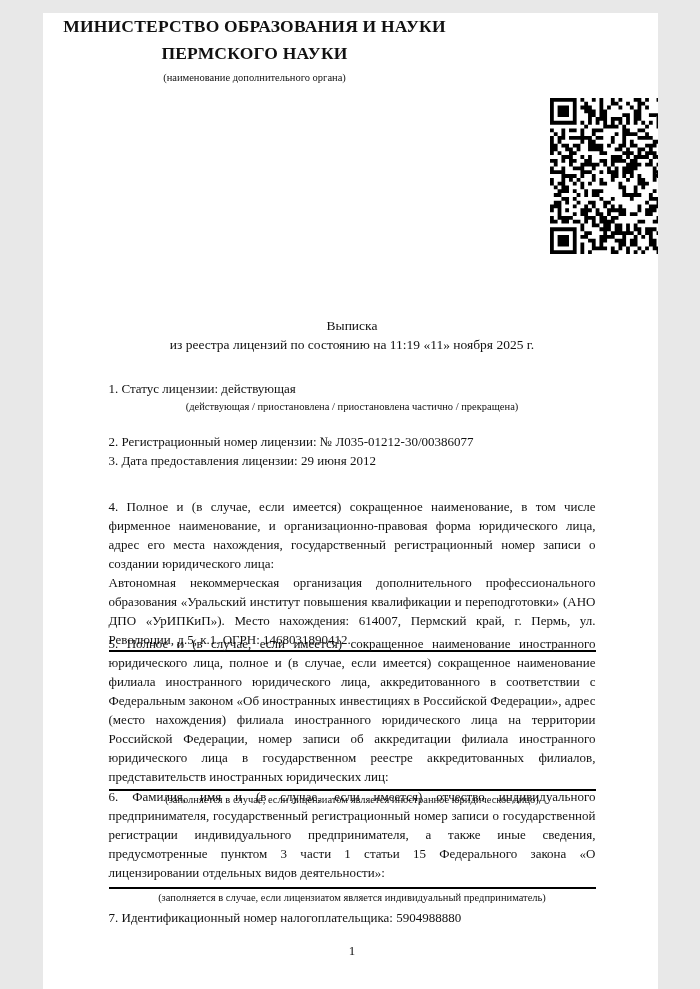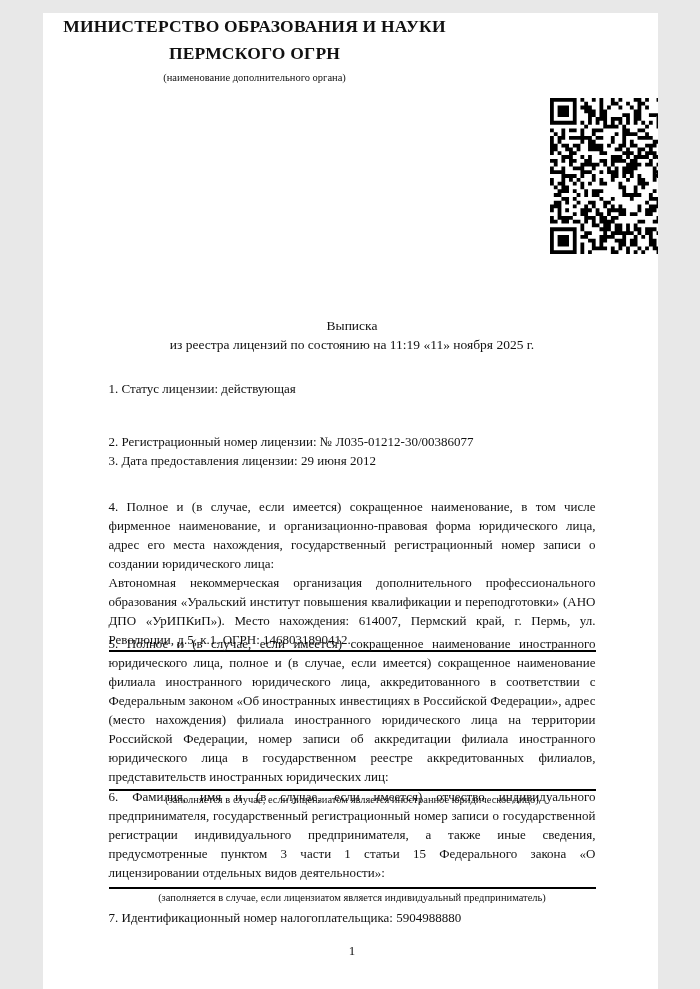--- a/index.html
+++ b/index.html
@@ -57,31 +57,32 @@
 <div class="page">
 
   <div class="s-qr">
     <svg viewBox="0 0 156 156" width="156" height="156" xmlns="http://www.w3.org/2000/svg">
         <path d="M0.000 0.000h3.805v3.805h-3.805zM3.805 0.000h3.805v3.805h-3.805zM7.610 0.000h3.805v3.805h-3.805zM11.415 0.000h3.805v3.805h-3.805zM15.220 0.000h3.805v3.805h-3.805zM19.024 0.000h3.805v3.805h-3.805zM22.829 0.000h3.805v3.805h-3.805zM30.439 0.000h3.805v3.805h-3.805zM41.854 0.000h3.805v3.805h-3.805zM49.463 0.000h3.805v3.805h-3.805zM60.878 0.000h3.805v3.805h-3.805zM68.488 0.000h3.805v3.805h-3.805zM83.707 0.000h3.805v3.805h-3.805zM87.512 0.000h3.805v3.805h-3.805zM95.122 0.000h3.805v3.805h-3.805zM106.537 0.000h3.805v3.805h-3.805zM110.341 0.000h3.805v3.805h-3.805zM117.951 0.000h3.805v3.805h-3.805zM121.756 0.000h3.805v3.805h-3.805zM129.366 0.000h3.805v3.805h-3.805zM133.171 0.000h3.805v3.805h-3.805zM136.976 0.000h3.805v3.805h-3.805zM140.780 0.000h3.805v3.805h-3.805zM144.585 0.000h3.805v3.805h-3.805zM148.390 0.000h3.805v3.805h-3.805zM152.195 0.000h3.805v3.805h-3.805zM0.000 3.805h3.805v3.805h-3.805zM22.829 3.805h3.805v3.805h-3.805zM34.244 3.805h3.805v3.805h-3.805zM49.463 3.805h3.805v3.805h-3.805zM60.878 3.805h3.805v3.805h-3.805zM64.683 3.805h3.805v3.805h-3.805zM76.098 3.805h3.805v3.805h-3.805zM87.512 3.805h3.805v3.805h-3.805zM91.317 3.805h3.805v3.805h-3.805zM114.146 3.805h3.805v3.805h-3.805zM117.951 3.805h3.805v3.805h-3.805zM121.756 3.805h3.805v3.805h-3.805zM129.366 3.805h3.805v3.805h-3.805zM152.195 3.805h3.805v3.805h-3.805zM0.000 7.610h3.805v3.805h-3.805zM7.610 7.610h3.805v3.805h-3.805zM11.415 7.610h3.805v3.805h-3.805zM15.220 7.610h3.805v3.805h-3.805zM22.829 7.610h3.805v3.805h-3.805zM30.439 7.610h3.805v3.805h-3.805zM34.244 7.610h3.805v3.805h-3.805zM38.049 7.610h3.805v3.805h-3.805zM49.463 7.610h3.805v3.805h-3.805zM57.073 7.610h3.805v3.805h-3.805zM68.488 7.610h3.805v3.805h-3.805zM79.902 7.610h3.805v3.805h-3.805zM87.512 7.610h3.805v3.805h-3.805zM95.122 7.610h3.805v3.805h-3.805zM110.341 7.610h3.805v3.805h-3.805zM114.146 7.610h3.805v3.805h-3.805zM117.951 7.610h3.805v3.805h-3.805zM129.366 7.610h3.805v3.805h-3.805zM136.976 7.610h3.805v3.805h-3.805zM140.780 7.610h3.805v3.805h-3.805zM144.585 7.610h3.805v3.805h-3.805zM152.195 7.610h3.805v3.805h-3.805zM0.000 11.415h3.805v3.805h-3.805zM7.610 11.415h3.805v3.805h-3.805zM11.415 11.415h3.805v3.805h-3.805zM15.220 11.415h3.805v3.805h-3.805zM22.829 11.415h3.805v3.805h-3.805zM34.244 11.415h3.805v3.805h-3.805zM38.049 11.415h3.805v3.805h-3.805zM41.854 11.415h3.805v3.805h-3.805zM49.463 11.415h3.805v3.805h-3.805zM53.268 11.415h3.805v3.805h-3.805zM83.707 11.415h3.805v3.805h-3.805zM87.512 11.415h3.805v3.805h-3.805zM110.341 11.415h3.805v3.805h-3.805zM114.146 11.415h3.805v3.805h-3.805zM121.756 11.415h3.805v3.805h-3.805zM129.366 11.415h3.805v3.805h-3.805zM136.976 11.415h3.805v3.805h-3.805zM140.780 11.415h3.805v3.805h-3.805zM144.585 11.415h3.805v3.805h-3.805zM152.195 11.415h3.805v3.805h-3.805zM0.000 15.220h3.805v3.805h-3.805zM7.610 15.220h3.805v3.805h-3.805zM11.415 15.220h3.805v3.805h-3.805zM15.220 15.220h3.805v3.805h-3.805zM22.829 15.220h3.805v3.805h-3.805zM38.049 15.220h3.805v3.805h-3.805zM41.854 15.220h3.805v3.805h-3.805zM49.463 15.220h3.805v3.805h-3.805zM53.268 15.220h3.805v3.805h-3.805zM72.293 15.220h3.805v3.805h-3.805zM76.098 15.220h3.805v3.805h-3.805zM83.707 15.220h3.805v3.805h-3.805zM87.512 15.220h3.805v3.805h-3.805zM98.927 15.220h3.805v3.805h-3.805zM102.732 15.220h3.805v3.805h-3.805zM106.537 15.220h3.805v3.805h-3.805zM110.341 15.220h3.805v3.805h-3.805zM117.951 15.220h3.805v3.805h-3.805zM121.756 15.220h3.805v3.805h-3.805zM129.366 15.220h3.805v3.805h-3.805zM136.976 15.220h3.805v3.805h-3.805zM140.780 15.220h3.805v3.805h-3.805zM144.585 15.220h3.805v3.805h-3.805zM152.195 15.220h3.805v3.805h-3.805zM0.000 19.024h3.805v3.805h-3.805zM22.829 19.024h3.805v3.805h-3.805zM38.049 19.024h3.805v3.805h-3.805zM45.659 19.024h3.805v3.805h-3.805zM49.463 19.024h3.805v3.805h-3.805zM53.268 19.024h3.805v3.805h-3.805zM60.878 19.024h3.805v3.805h-3.805zM64.683 19.024h3.805v3.805h-3.805zM68.488 19.024h3.805v3.805h-3.805zM76.098 19.024h3.805v3.805h-3.805zM83.707 19.024h3.805v3.805h-3.805zM87.512 19.024h3.805v3.805h-3.805zM106.537 19.024h3.805v3.805h-3.805zM110.341 19.024h3.805v3.805h-3.805zM117.951 19.024h3.805v3.805h-3.805zM129.366 19.024h3.805v3.805h-3.805zM152.195 19.024h3.805v3.805h-3.805zM0.000 22.829h3.805v3.805h-3.805zM3.805 22.829h3.805v3.805h-3.805zM7.610 22.829h3.805v3.805h-3.805zM11.415 22.829h3.805v3.805h-3.805zM15.220 22.829h3.805v3.805h-3.805zM19.024 22.829h3.805v3.805h-3.805zM22.829 22.829h3.805v3.805h-3.805zM30.439 22.829h3.805v3.805h-3.805zM38.049 22.829h3.805v3.805h-3.805zM45.659 22.829h3.805v3.805h-3.805zM53.268 22.829h3.805v3.805h-3.805zM60.878 22.829h3.805v3.805h-3.805zM68.488 22.829h3.805v3.805h-3.805zM76.098 22.829h3.805v3.805h-3.805zM83.707 22.829h3.805v3.805h-3.805zM91.317 22.829h3.805v3.805h-3.805zM98.927 22.829h3.805v3.805h-3.805zM106.537 22.829h3.805v3.805h-3.805zM114.146 22.829h3.805v3.805h-3.805zM121.756 22.829h3.805v3.805h-3.805zM129.366 22.829h3.805v3.805h-3.805zM133.171 22.829h3.805v3.805h-3.805zM136.976 22.829h3.805v3.805h-3.805zM140.780 22.829h3.805v3.805h-3.805zM144.585 22.829h3.805v3.805h-3.805zM148.390 22.829h3.805v3.805h-3.805zM152.195 22.829h3.805v3.805h-3.805zM34.244 26.634h3.805v3.805h-3.805zM53.268 26.634h3.805v3.805h-3.805zM57.073 26.634h3.805v3.805h-3.805zM60.878 26.634h3.805v3.805h-3.805zM64.683 26.634h3.805v3.805h-3.805zM72.293 26.634h3.805v3.805h-3.805zM95.122 26.634h3.805v3.805h-3.805zM106.537 26.634h3.805v3.805h-3.805zM110.341 26.634h3.805v3.805h-3.805zM114.146 26.634h3.805v3.805h-3.805zM121.756 26.634h3.805v3.805h-3.805zM0.000 30.439h3.805v3.805h-3.805zM11.415 30.439h3.805v3.805h-3.805zM19.024 30.439h3.805v3.805h-3.805zM22.829 30.439h3.805v3.805h-3.805zM30.439 30.439h3.805v3.805h-3.805zM41.854 30.439h3.805v3.805h-3.805zM45.659 30.439h3.805v3.805h-3.805zM49.463 30.439h3.805v3.805h-3.805zM72.293 30.439h3.805v3.805h-3.805zM76.098 30.439h3.805v3.805h-3.805zM87.512 30.439h3.805v3.805h-3.805zM91.317 30.439h3.805v3.805h-3.805zM117.951 30.439h3.805v3.805h-3.805zM121.756 30.439h3.805v3.805h-3.805zM129.366 30.439h3.805v3.805h-3.805zM133.171 30.439h3.805v3.805h-3.805zM152.195 30.439h3.805v3.805h-3.805zM3.805 34.244h3.805v3.805h-3.805zM11.415 34.244h3.805v3.805h-3.805zM30.439 34.244h3.805v3.805h-3.805zM41.854 34.244h3.805v3.805h-3.805zM64.683 34.244h3.805v3.805h-3.805zM72.293 34.244h3.805v3.805h-3.805zM76.098 34.244h3.805v3.805h-3.805zM79.902 34.244h3.805v3.805h-3.805zM83.707 34.244h3.805v3.805h-3.805zM95.122 34.244h3.805v3.805h-3.805zM110.341 34.244h3.805v3.805h-3.805zM117.951 34.244h3.805v3.805h-3.805zM121.756 34.244h3.805v3.805h-3.805zM125.561 34.244h3.805v3.805h-3.805zM129.366 34.244h3.805v3.805h-3.805zM136.976 34.244h3.805v3.805h-3.805zM140.780 34.244h3.805v3.805h-3.805zM152.195 34.244h3.805v3.805h-3.805zM0.000 38.049h3.805v3.805h-3.805zM7.610 38.049h3.805v3.805h-3.805zM11.415 38.049h3.805v3.805h-3.805zM19.024 38.049h3.805v3.805h-3.805zM22.829 38.049h3.805v3.805h-3.805zM26.634 38.049h3.805v3.805h-3.805zM30.439 38.049h3.805v3.805h-3.805zM34.244 38.049h3.805v3.805h-3.805zM38.049 38.049h3.805v3.805h-3.805zM45.659 38.049h3.805v3.805h-3.805zM49.463 38.049h3.805v3.805h-3.805zM60.878 38.049h3.805v3.805h-3.805zM72.293 38.049h3.805v3.805h-3.805zM87.512 38.049h3.805v3.805h-3.805zM91.317 38.049h3.805v3.805h-3.805zM95.122 38.049h3.805v3.805h-3.805zM98.927 38.049h3.805v3.805h-3.805zM110.341 38.049h3.805v3.805h-3.805zM117.951 38.049h3.805v3.805h-3.805zM140.780 38.049h3.805v3.805h-3.805zM144.585 38.049h3.805v3.805h-3.805zM148.390 38.049h3.805v3.805h-3.805zM152.195 38.049h3.805v3.805h-3.805zM0.000 41.854h3.805v3.805h-3.805zM7.610 41.854h3.805v3.805h-3.805zM30.439 41.854h3.805v3.805h-3.805zM38.049 41.854h3.805v3.805h-3.805zM41.854 41.854h3.805v3.805h-3.805zM60.878 41.854h3.805v3.805h-3.805zM72.293 41.854h3.805v3.805h-3.805zM79.902 41.854h3.805v3.805h-3.805zM102.732 41.854h3.805v3.805h-3.805zM106.537 41.854h3.805v3.805h-3.805zM114.146 41.854h3.805v3.805h-3.805zM117.951 41.854h3.805v3.805h-3.805zM121.756 41.854h3.805v3.805h-3.805zM129.366 41.854h3.805v3.805h-3.805zM133.171 41.854h3.805v3.805h-3.805zM136.976 41.854h3.805v3.805h-3.805zM148.390 41.854h3.805v3.805h-3.805zM0.000 45.659h3.805v3.805h-3.805zM3.805 45.659h3.805v3.805h-3.805zM11.415 45.659h3.805v3.805h-3.805zM15.220 45.659h3.805v3.805h-3.805zM22.829 45.659h3.805v3.805h-3.805zM26.634 45.659h3.805v3.805h-3.805zM38.049 45.659h3.805v3.805h-3.805zM41.854 45.659h3.805v3.805h-3.805zM45.659 45.659h3.805v3.805h-3.805zM49.463 45.659h3.805v3.805h-3.805zM57.073 45.659h3.805v3.805h-3.805zM68.488 45.659h3.805v3.805h-3.805zM72.293 45.659h3.805v3.805h-3.805zM79.902 45.659h3.805v3.805h-3.805zM83.707 45.659h3.805v3.805h-3.805zM95.122 45.659h3.805v3.805h-3.805zM98.927 45.659h3.805v3.805h-3.805zM102.732 45.659h3.805v3.805h-3.805zM110.341 45.659h3.805v3.805h-3.805zM117.951 45.659h3.805v3.805h-3.805zM129.366 45.659h3.805v3.805h-3.805zM133.171 45.659h3.805v3.805h-3.805zM140.780 45.659h3.805v3.805h-3.805zM144.585 45.659h3.805v3.805h-3.805zM0.000 49.463h3.805v3.805h-3.805zM3.805 49.463h3.805v3.805h-3.805zM15.220 49.463h3.805v3.805h-3.805zM19.024 49.463h3.805v3.805h-3.805zM26.634 49.463h3.805v3.805h-3.805zM38.049 49.463h3.805v3.805h-3.805zM41.854 49.463h3.805v3.805h-3.805zM45.659 49.463h3.805v3.805h-3.805zM49.463 49.463h3.805v3.805h-3.805zM64.683 49.463h3.805v3.805h-3.805zM68.488 49.463h3.805v3.805h-3.805zM76.098 49.463h3.805v3.805h-3.805zM87.512 49.463h3.805v3.805h-3.805zM91.317 49.463h3.805v3.805h-3.805zM98.927 49.463h3.805v3.805h-3.805zM129.366 49.463h3.805v3.805h-3.805zM140.780 49.463h3.805v3.805h-3.805zM0.000 53.268h3.805v3.805h-3.805zM7.610 53.268h3.805v3.805h-3.805zM19.024 53.268h3.805v3.805h-3.805zM22.829 53.268h3.805v3.805h-3.805zM49.463 53.268h3.805v3.805h-3.805zM53.268 53.268h3.805v3.805h-3.805zM72.293 53.268h3.805v3.805h-3.805zM76.098 53.268h3.805v3.805h-3.805zM79.902 53.268h3.805v3.805h-3.805zM87.512 53.268h3.805v3.805h-3.805zM95.122 53.268h3.805v3.805h-3.805zM98.927 53.268h3.805v3.805h-3.805zM102.732 53.268h3.805v3.805h-3.805zM114.146 53.268h3.805v3.805h-3.805zM117.951 53.268h3.805v3.805h-3.805zM125.561 53.268h3.805v3.805h-3.805zM133.171 53.268h3.805v3.805h-3.805zM136.976 53.268h3.805v3.805h-3.805zM152.195 53.268h3.805v3.805h-3.805zM11.415 57.073h3.805v3.805h-3.805zM15.220 57.073h3.805v3.805h-3.805zM19.024 57.073h3.805v3.805h-3.805zM30.439 57.073h3.805v3.805h-3.805zM38.049 57.073h3.805v3.805h-3.805zM60.878 57.073h3.805v3.805h-3.805zM64.683 57.073h3.805v3.805h-3.805zM68.488 57.073h3.805v3.805h-3.805zM76.098 57.073h3.805v3.805h-3.805zM83.707 57.073h3.805v3.805h-3.805zM87.512 57.073h3.805v3.805h-3.805zM91.317 57.073h3.805v3.805h-3.805zM95.122 57.073h3.805v3.805h-3.805zM102.732 57.073h3.805v3.805h-3.805zM106.537 57.073h3.805v3.805h-3.805zM125.561 57.073h3.805v3.805h-3.805zM129.366 57.073h3.805v3.805h-3.805zM140.780 57.073h3.805v3.805h-3.805zM144.585 57.073h3.805v3.805h-3.805zM148.390 57.073h3.805v3.805h-3.805zM0.000 60.878h3.805v3.805h-3.805zM3.805 60.878h3.805v3.805h-3.805zM11.415 60.878h3.805v3.805h-3.805zM19.024 60.878h3.805v3.805h-3.805zM22.829 60.878h3.805v3.805h-3.805zM34.244 60.878h3.805v3.805h-3.805zM38.049 60.878h3.805v3.805h-3.805zM49.463 60.878h3.805v3.805h-3.805zM53.268 60.878h3.805v3.805h-3.805zM60.878 60.878h3.805v3.805h-3.805zM64.683 60.878h3.805v3.805h-3.805zM68.488 60.878h3.805v3.805h-3.805zM72.293 60.878h3.805v3.805h-3.805zM79.902 60.878h3.805v3.805h-3.805zM83.707 60.878h3.805v3.805h-3.805zM98.927 60.878h3.805v3.805h-3.805zM110.341 60.878h3.805v3.805h-3.805zM117.951 60.878h3.805v3.805h-3.805zM125.561 60.878h3.805v3.805h-3.805zM133.171 60.878h3.805v3.805h-3.805zM136.976 60.878h3.805v3.805h-3.805zM152.195 60.878h3.805v3.805h-3.805zM3.805 64.683h3.805v3.805h-3.805zM19.024 64.683h3.805v3.805h-3.805zM30.439 64.683h3.805v3.805h-3.805zM34.244 64.683h3.805v3.805h-3.805zM38.049 64.683h3.805v3.805h-3.805zM41.854 64.683h3.805v3.805h-3.805zM45.659 64.683h3.805v3.805h-3.805zM53.268 64.683h3.805v3.805h-3.805zM60.878 64.683h3.805v3.805h-3.805zM76.098 64.683h3.805v3.805h-3.805zM79.902 64.683h3.805v3.805h-3.805zM83.707 64.683h3.805v3.805h-3.805zM87.512 64.683h3.805v3.805h-3.805zM95.122 64.683h3.805v3.805h-3.805zM98.927 64.683h3.805v3.805h-3.805zM106.537 64.683h3.805v3.805h-3.805zM110.341 64.683h3.805v3.805h-3.805zM114.146 64.683h3.805v3.805h-3.805zM117.951 64.683h3.805v3.805h-3.805zM125.561 64.683h3.805v3.805h-3.805zM129.366 64.683h3.805v3.805h-3.805zM136.976 64.683h3.805v3.805h-3.805zM144.585 64.683h3.805v3.805h-3.805zM148.390 64.683h3.805v3.805h-3.805zM152.195 64.683h3.805v3.805h-3.805zM0.000 68.488h3.805v3.805h-3.805zM11.415 68.488h3.805v3.805h-3.805zM22.829 68.488h3.805v3.805h-3.805zM26.634 68.488h3.805v3.805h-3.805zM30.439 68.488h3.805v3.805h-3.805zM41.854 68.488h3.805v3.805h-3.805zM57.073 68.488h3.805v3.805h-3.805zM64.683 68.488h3.805v3.805h-3.805zM72.293 68.488h3.805v3.805h-3.805zM76.098 68.488h3.805v3.805h-3.805zM79.902 68.488h3.805v3.805h-3.805zM83.707 68.488h3.805v3.805h-3.805zM102.732 68.488h3.805v3.805h-3.805zM110.341 68.488h3.805v3.805h-3.805zM136.976 68.488h3.805v3.805h-3.805zM144.585 68.488h3.805v3.805h-3.805zM0.000 72.293h3.805v3.805h-3.805zM3.805 72.293h3.805v3.805h-3.805zM7.610 72.293h3.805v3.805h-3.805zM11.415 72.293h3.805v3.805h-3.805zM30.439 72.293h3.805v3.805h-3.805zM34.244 72.293h3.805v3.805h-3.805zM38.049 72.293h3.805v3.805h-3.805zM49.463 72.293h3.805v3.805h-3.805zM57.073 72.293h3.805v3.805h-3.805zM60.878 72.293h3.805v3.805h-3.805zM64.683 72.293h3.805v3.805h-3.805zM72.293 72.293h3.805v3.805h-3.805zM76.098 72.293h3.805v3.805h-3.805zM79.902 72.293h3.805v3.805h-3.805zM102.732 72.293h3.805v3.805h-3.805zM106.537 72.293h3.805v3.805h-3.805zM121.756 72.293h3.805v3.805h-3.805zM136.976 72.293h3.805v3.805h-3.805zM144.585 72.293h3.805v3.805h-3.805zM11.415 76.098h3.805v3.805h-3.805zM15.220 76.098h3.805v3.805h-3.805zM19.024 76.098h3.805v3.805h-3.805zM22.829 76.098h3.805v3.805h-3.805zM30.439 76.098h3.805v3.805h-3.805zM41.854 76.098h3.805v3.805h-3.805zM60.878 76.098h3.805v3.805h-3.805zM64.683 76.098h3.805v3.805h-3.805zM72.293 76.098h3.805v3.805h-3.805zM79.902 76.098h3.805v3.805h-3.805zM87.512 76.098h3.805v3.805h-3.805zM102.732 76.098h3.805v3.805h-3.805zM106.537 76.098h3.805v3.805h-3.805zM110.341 76.098h3.805v3.805h-3.805zM114.146 76.098h3.805v3.805h-3.805zM125.561 76.098h3.805v3.805h-3.805zM129.366 76.098h3.805v3.805h-3.805zM136.976 76.098h3.805v3.805h-3.805zM140.780 76.098h3.805v3.805h-3.805zM144.585 76.098h3.805v3.805h-3.805zM0.000 79.902h3.805v3.805h-3.805zM11.415 79.902h3.805v3.805h-3.805zM19.024 79.902h3.805v3.805h-3.805zM26.634 79.902h3.805v3.805h-3.805zM41.854 79.902h3.805v3.805h-3.805zM49.463 79.902h3.805v3.805h-3.805zM60.878 79.902h3.805v3.805h-3.805zM76.098 79.902h3.805v3.805h-3.805zM87.512 79.902h3.805v3.805h-3.805zM91.317 79.902h3.805v3.805h-3.805zM102.732 79.902h3.805v3.805h-3.805zM110.341 79.902h3.805v3.805h-3.805zM117.951 79.902h3.805v3.805h-3.805zM125.561 79.902h3.805v3.805h-3.805zM133.171 79.902h3.805v3.805h-3.805zM136.976 79.902h3.805v3.805h-3.805zM0.000 83.707h3.805v3.805h-3.805zM7.610 83.707h3.805v3.805h-3.805zM11.415 83.707h3.805v3.805h-3.805zM22.829 83.707h3.805v3.805h-3.805zM30.439 83.707h3.805v3.805h-3.805zM38.049 83.707h3.805v3.805h-3.805zM49.463 83.707h3.805v3.805h-3.805zM53.268 83.707h3.805v3.805h-3.805zM68.488 83.707h3.805v3.805h-3.805zM87.512 83.707h3.805v3.805h-3.805zM91.317 83.707h3.805v3.805h-3.805zM95.122 83.707h3.805v3.805h-3.805zM114.146 83.707h3.805v3.805h-3.805zM121.756 83.707h3.805v3.805h-3.805zM125.561 83.707h3.805v3.805h-3.805zM152.195 83.707h3.805v3.805h-3.805zM3.805 87.512h3.805v3.805h-3.805zM11.415 87.512h3.805v3.805h-3.805zM15.220 87.512h3.805v3.805h-3.805zM30.439 87.512h3.805v3.805h-3.805zM68.488 87.512h3.805v3.805h-3.805zM72.293 87.512h3.805v3.805h-3.805zM83.707 87.512h3.805v3.805h-3.805zM91.317 87.512h3.805v3.805h-3.805zM110.341 87.512h3.805v3.805h-3.805zM121.756 87.512h3.805v3.805h-3.805zM129.366 87.512h3.805v3.805h-3.805zM140.780 87.512h3.805v3.805h-3.805zM148.390 87.512h3.805v3.805h-3.805zM7.610 91.317h3.805v3.805h-3.805zM11.415 91.317h3.805v3.805h-3.805zM15.220 91.317h3.805v3.805h-3.805zM22.829 91.317h3.805v3.805h-3.805zM34.244 91.317h3.805v3.805h-3.805zM41.854 91.317h3.805v3.805h-3.805zM45.659 91.317h3.805v3.805h-3.805zM49.463 91.317h3.805v3.805h-3.805zM72.293 91.317h3.805v3.805h-3.805zM83.707 91.317h3.805v3.805h-3.805zM102.732 91.317h3.805v3.805h-3.805zM125.561 91.317h3.805v3.805h-3.805zM129.366 91.317h3.805v3.805h-3.805zM133.171 91.317h3.805v3.805h-3.805zM140.780 91.317h3.805v3.805h-3.805zM144.585 91.317h3.805v3.805h-3.805zM148.390 91.317h3.805v3.805h-3.805zM3.805 95.122h3.805v3.805h-3.805zM7.610 95.122h3.805v3.805h-3.805zM26.634 95.122h3.805v3.805h-3.805zM34.244 95.122h3.805v3.805h-3.805zM41.854 95.122h3.805v3.805h-3.805zM45.659 95.122h3.805v3.805h-3.805zM72.293 95.122h3.805v3.805h-3.805zM76.098 95.122h3.805v3.805h-3.805zM79.902 95.122h3.805v3.805h-3.805zM83.707 95.122h3.805v3.805h-3.805zM87.512 95.122h3.805v3.805h-3.805zM98.927 95.122h3.805v3.805h-3.805zM117.951 95.122h3.805v3.805h-3.805zM121.756 95.122h3.805v3.805h-3.805zM129.366 95.122h3.805v3.805h-3.805zM136.976 95.122h3.805v3.805h-3.805zM152.195 95.122h3.805v3.805h-3.805zM11.415 98.927h3.805v3.805h-3.805zM15.220 98.927h3.805v3.805h-3.805zM22.829 98.927h3.805v3.805h-3.805zM49.463 98.927h3.805v3.805h-3.805zM60.878 98.927h3.805v3.805h-3.805zM79.902 98.927h3.805v3.805h-3.805zM98.927 98.927h3.805v3.805h-3.805zM102.732 98.927h3.805v3.805h-3.805zM106.537 98.927h3.805v3.805h-3.805zM117.951 98.927h3.805v3.805h-3.805zM121.756 98.927h3.805v3.805h-3.805zM125.561 98.927h3.805v3.805h-3.805zM136.976 98.927h3.805v3.805h-3.805zM140.780 98.927h3.805v3.805h-3.805zM3.805 102.732h3.805v3.805h-3.805zM7.610 102.732h3.805v3.805h-3.805zM15.220 102.732h3.805v3.805h-3.805zM26.634 102.732h3.805v3.805h-3.805zM38.049 102.732h3.805v3.805h-3.805zM41.854 102.732h3.805v3.805h-3.805zM53.268 102.732h3.805v3.805h-3.805zM57.073 102.732h3.805v3.805h-3.805zM95.122 102.732h3.805v3.805h-3.805zM106.537 102.732h3.805v3.805h-3.805zM110.341 102.732h3.805v3.805h-3.805zM117.951 102.732h3.805v3.805h-3.805zM125.561 102.732h3.805v3.805h-3.805zM129.366 102.732h3.805v3.805h-3.805zM144.585 102.732h3.805v3.805h-3.805zM148.390 102.732h3.805v3.805h-3.805zM0.000 106.537h3.805v3.805h-3.805zM3.805 106.537h3.805v3.805h-3.805zM7.610 106.537h3.805v3.805h-3.805zM22.829 106.537h3.805v3.805h-3.805zM34.244 106.537h3.805v3.805h-3.805zM41.854 106.537h3.805v3.805h-3.805zM53.268 106.537h3.805v3.805h-3.805zM60.878 106.537h3.805v3.805h-3.805zM68.488 106.537h3.805v3.805h-3.805zM87.512 106.537h3.805v3.805h-3.805zM98.927 106.537h3.805v3.805h-3.805zM102.732 106.537h3.805v3.805h-3.805zM106.537 106.537h3.805v3.805h-3.805zM110.341 106.537h3.805v3.805h-3.805zM114.146 106.537h3.805v3.805h-3.805zM121.756 106.537h3.805v3.805h-3.805zM125.561 106.537h3.805v3.805h-3.805zM136.976 106.537h3.805v3.805h-3.805zM140.780 106.537h3.805v3.805h-3.805zM144.585 106.537h3.805v3.805h-3.805zM148.390 106.537h3.805v3.805h-3.805zM0.000 110.341h3.805v3.805h-3.805zM7.610 110.341h3.805v3.805h-3.805zM15.220 110.341h3.805v3.805h-3.805zM30.439 110.341h3.805v3.805h-3.805zM34.244 110.341h3.805v3.805h-3.805zM38.049 110.341h3.805v3.805h-3.805zM45.659 110.341h3.805v3.805h-3.805zM57.073 110.341h3.805v3.805h-3.805zM60.878 110.341h3.805v3.805h-3.805zM64.683 110.341h3.805v3.805h-3.805zM68.488 110.341h3.805v3.805h-3.805zM72.293 110.341h3.805v3.805h-3.805zM87.512 110.341h3.805v3.805h-3.805zM95.122 110.341h3.805v3.805h-3.805zM98.927 110.341h3.805v3.805h-3.805zM102.732 110.341h3.805v3.805h-3.805zM110.341 110.341h3.805v3.805h-3.805zM114.146 110.341h3.805v3.805h-3.805zM117.951 110.341h3.805v3.805h-3.805zM129.366 110.341h3.805v3.805h-3.805zM133.171 110.341h3.805v3.805h-3.805zM136.976 110.341h3.805v3.805h-3.805zM144.585 110.341h3.805v3.805h-3.805zM152.195 110.341h3.805v3.805h-3.805zM7.610 114.146h3.805v3.805h-3.805zM22.829 114.146h3.805v3.805h-3.805zM30.439 114.146h3.805v3.805h-3.805zM34.244 114.146h3.805v3.805h-3.805zM45.659 114.146h3.805v3.805h-3.805zM49.463 114.146h3.805v3.805h-3.805zM57.073 114.146h3.805v3.805h-3.805zM68.488 114.146h3.805v3.805h-3.805zM72.293 114.146h3.805v3.805h-3.805zM79.902 114.146h3.805v3.805h-3.805zM83.707 114.146h3.805v3.805h-3.805zM95.122 114.146h3.805v3.805h-3.805zM98.927 114.146h3.805v3.805h-3.805zM114.146 114.146h3.805v3.805h-3.805zM125.561 114.146h3.805v3.805h-3.805zM133.171 114.146h3.805v3.805h-3.805zM136.976 114.146h3.805v3.805h-3.805zM140.780 114.146h3.805v3.805h-3.805zM144.585 114.146h3.805v3.805h-3.805zM0.000 117.951h3.805v3.805h-3.805zM7.610 117.951h3.805v3.805h-3.805zM11.415 117.951h3.805v3.805h-3.805zM15.220 117.951h3.805v3.805h-3.805zM19.024 117.951h3.805v3.805h-3.805zM34.244 117.951h3.805v3.805h-3.805zM38.049 117.951h3.805v3.805h-3.805zM41.854 117.951h3.805v3.805h-3.805zM49.463 117.951h3.805v3.805h-3.805zM53.268 117.951h3.805v3.805h-3.805zM60.878 117.951h3.805v3.805h-3.805zM64.683 117.951h3.805v3.805h-3.805zM106.537 117.951h3.805v3.805h-3.805zM110.341 117.951h3.805v3.805h-3.805zM117.951 117.951h3.805v3.805h-3.805zM121.756 117.951h3.805v3.805h-3.805zM125.561 117.951h3.805v3.805h-3.805zM129.366 117.951h3.805v3.805h-3.805zM133.171 117.951h3.805v3.805h-3.805zM144.585 117.951h3.805v3.805h-3.805zM152.195 117.951h3.805v3.805h-3.805zM0.000 121.756h3.805v3.805h-3.805zM3.805 121.756h3.805v3.805h-3.805zM11.415 121.756h3.805v3.805h-3.805zM15.220 121.756h3.805v3.805h-3.805zM22.829 121.756h3.805v3.805h-3.805zM26.634 121.756h3.805v3.805h-3.805zM34.244 121.756h3.805v3.805h-3.805zM41.854 121.756h3.805v3.805h-3.805zM49.463 121.756h3.805v3.805h-3.805zM53.268 121.756h3.805v3.805h-3.805zM57.073 121.756h3.805v3.805h-3.805zM60.878 121.756h3.805v3.805h-3.805zM87.512 121.756h3.805v3.805h-3.805zM91.317 121.756h3.805v3.805h-3.805zM102.732 121.756h3.805v3.805h-3.805zM106.537 121.756h3.805v3.805h-3.805zM110.341 121.756h3.805v3.805h-3.805zM114.146 121.756h3.805v3.805h-3.805zM117.951 121.756h3.805v3.805h-3.805zM133.171 121.756h3.805v3.805h-3.805zM148.390 121.756h3.805v3.805h-3.805zM30.439 125.561h3.805v3.805h-3.805zM41.854 125.561h3.805v3.805h-3.805zM45.659 125.561h3.805v3.805h-3.805zM53.268 125.561h3.805v3.805h-3.805zM57.073 125.561h3.805v3.805h-3.805zM64.683 125.561h3.805v3.805h-3.805zM68.488 125.561h3.805v3.805h-3.805zM76.098 125.561h3.805v3.805h-3.805zM83.707 125.561h3.805v3.805h-3.805zM114.146 125.561h3.805v3.805h-3.805zM117.951 125.561h3.805v3.805h-3.805zM125.561 125.561h3.805v3.805h-3.805zM133.171 125.561h3.805v3.805h-3.805zM136.976 125.561h3.805v3.805h-3.805zM144.585 125.561h3.805v3.805h-3.805zM0.000 129.366h3.805v3.805h-3.805zM3.805 129.366h3.805v3.805h-3.805zM7.610 129.366h3.805v3.805h-3.805zM11.415 129.366h3.805v3.805h-3.805zM15.220 129.366h3.805v3.805h-3.805zM19.024 129.366h3.805v3.805h-3.805zM22.829 129.366h3.805v3.805h-3.805zM30.439 129.366h3.805v3.805h-3.805zM49.463 129.366h3.805v3.805h-3.805zM53.268 129.366h3.805v3.805h-3.805zM57.073 129.366h3.805v3.805h-3.805zM64.683 129.366h3.805v3.805h-3.805zM68.488 129.366h3.805v3.805h-3.805zM76.098 129.366h3.805v3.805h-3.805zM83.707 129.366h3.805v3.805h-3.805zM87.512 129.366h3.805v3.805h-3.805zM95.122 129.366h3.805v3.805h-3.805zM98.927 129.366h3.805v3.805h-3.805zM102.732 129.366h3.805v3.805h-3.805zM117.951 129.366h3.805v3.805h-3.805zM133.171 129.366h3.805v3.805h-3.805zM152.195 129.366h3.805v3.805h-3.805zM0.000 133.171h3.805v3.805h-3.805zM22.829 133.171h3.805v3.805h-3.805zM34.244 133.171h3.805v3.805h-3.805zM38.049 133.171h3.805v3.805h-3.805zM53.268 133.171h3.805v3.805h-3.805zM60.878 133.171h3.805v3.805h-3.805zM64.683 133.171h3.805v3.805h-3.805zM68.488 133.171h3.805v3.805h-3.805zM72.293 133.171h3.805v3.805h-3.805zM76.098 133.171h3.805v3.805h-3.805zM79.902 133.171h3.805v3.805h-3.805zM87.512 133.171h3.805v3.805h-3.805zM95.122 133.171h3.805v3.805h-3.805zM98.927 133.171h3.805v3.805h-3.805zM106.537 133.171h3.805v3.805h-3.805zM110.341 133.171h3.805v3.805h-3.805zM117.951 133.171h3.805v3.805h-3.805zM121.756 133.171h3.805v3.805h-3.805zM125.561 133.171h3.805v3.805h-3.805zM129.366 133.171h3.805v3.805h-3.805zM133.171 133.171h3.805v3.805h-3.805zM140.780 133.171h3.805v3.805h-3.805zM0.000 136.976h3.805v3.805h-3.805zM7.610 136.976h3.805v3.805h-3.805zM11.415 136.976h3.805v3.805h-3.805zM15.220 136.976h3.805v3.805h-3.805zM22.829 136.976h3.805v3.805h-3.805zM30.439 136.976h3.805v3.805h-3.805zM34.244 136.976h3.805v3.805h-3.805zM49.463 136.976h3.805v3.805h-3.805zM53.268 136.976h3.805v3.805h-3.805zM57.073 136.976h3.805v3.805h-3.805zM60.878 136.976h3.805v3.805h-3.805zM72.293 136.976h3.805v3.805h-3.805zM83.707 136.976h3.805v3.805h-3.805zM91.317 136.976h3.805v3.805h-3.805zM98.927 136.976h3.805v3.805h-3.805zM114.146 136.976h3.805v3.805h-3.805zM121.756 136.976h3.805v3.805h-3.805zM133.171 136.976h3.805v3.805h-3.805zM136.976 136.976h3.805v3.805h-3.805zM144.585 136.976h3.805v3.805h-3.805zM0.000 140.780h3.805v3.805h-3.805zM7.610 140.780h3.805v3.805h-3.805zM11.415 140.780h3.805v3.805h-3.805zM15.220 140.780h3.805v3.805h-3.805zM22.829 140.780h3.805v3.805h-3.805zM38.049 140.780h3.805v3.805h-3.805zM41.854 140.780h3.805v3.805h-3.805zM49.463 140.780h3.805v3.805h-3.805zM53.268 140.780h3.805v3.805h-3.805zM64.683 140.780h3.805v3.805h-3.805zM68.488 140.780h3.805v3.805h-3.805zM72.293 140.780h3.805v3.805h-3.805zM79.902 140.780h3.805v3.805h-3.805zM83.707 140.780h3.805v3.805h-3.805zM98.927 140.780h3.805v3.805h-3.805zM102.732 140.780h3.805v3.805h-3.805zM110.341 140.780h3.805v3.805h-3.805zM121.756 140.780h3.805v3.805h-3.805zM129.366 140.780h3.805v3.805h-3.805zM133.171 140.780h3.805v3.805h-3.805zM136.976 140.780h3.805v3.805h-3.805zM140.780 140.780h3.805v3.805h-3.805zM144.585 140.780h3.805v3.805h-3.805zM0.000 144.585h3.805v3.805h-3.805zM7.610 144.585h3.805v3.805h-3.805zM11.415 144.585h3.805v3.805h-3.805zM15.220 144.585h3.805v3.805h-3.805zM22.829 144.585h3.805v3.805h-3.805zM30.439 144.585h3.805v3.805h-3.805zM41.854 144.585h3.805v3.805h-3.805zM49.463 144.585h3.805v3.805h-3.805zM68.488 144.585h3.805v3.805h-3.805zM72.293 144.585h3.805v3.805h-3.805zM79.902 144.585h3.805v3.805h-3.805zM83.707 144.585h3.805v3.805h-3.805zM98.927 144.585h3.805v3.805h-3.805zM102.732 144.585h3.805v3.805h-3.805zM114.146 144.585h3.805v3.805h-3.805zM125.561 144.585h3.805v3.805h-3.805zM144.585 144.585h3.805v3.805h-3.805zM148.390 144.585h3.805v3.805h-3.805zM0.000 148.390h3.805v3.805h-3.805zM22.829 148.390h3.805v3.805h-3.805zM30.439 148.390h3.805v3.805h-3.805zM41.854 148.390h3.805v3.805h-3.805zM45.659 148.390h3.805v3.805h-3.805zM49.463 148.390h3.805v3.805h-3.805zM53.268 148.390h3.805v3.805h-3.805zM60.878 148.390h3.805v3.805h-3.805zM68.488 148.390h3.805v3.805h-3.805zM76.098 148.390h3.805v3.805h-3.805zM87.512 148.390h3.805v3.805h-3.805zM95.122 148.390h3.805v3.805h-3.805zM102.732 148.390h3.805v3.805h-3.805zM106.537 148.390h3.805v3.805h-3.805zM110.341 148.390h3.805v3.805h-3.805zM117.951 148.390h3.805v3.805h-3.805zM121.756 148.390h3.805v3.805h-3.805zM129.366 148.390h3.805v3.805h-3.805zM133.171 148.390h3.805v3.805h-3.805zM136.976 148.390h3.805v3.805h-3.805zM152.195 148.390h3.805v3.805h-3.805zM0.000 152.195h3.805v3.805h-3.805zM3.805 152.195h3.805v3.805h-3.805zM7.610 152.195h3.805v3.805h-3.805zM11.415 152.195h3.805v3.805h-3.805zM15.220 152.195h3.805v3.805h-3.805zM19.024 152.195h3.805v3.805h-3.805zM22.829 152.195h3.805v3.805h-3.805zM30.439 152.195h3.805v3.805h-3.805zM38.049 152.195h3.805v3.805h-3.805zM60.878 152.195h3.805v3.805h-3.805zM64.683 152.195h3.805v3.805h-3.805zM76.098 152.195h3.805v3.805h-3.805zM83.707 152.195h3.805v3.805h-3.805zM91.317 152.195h3.805v3.805h-3.805zM106.537 152.195h3.805v3.805h-3.805zM133.171 152.195h3.805v3.805h-3.805zM136.976 152.195h3.805v3.805h-3.805zM140.780 152.195h3.805v3.805h-3.805zM152.195 152.195h3.805v3.805h-3.805z" fill="#000"></path>
       </svg>
   </div>
 
   <div class="s-header">
     <div class="ministry-line">МИНИСТЕРСТВО ОБРАЗОВАНИЯ И НАУКИ</div>
-    <div class="ministry-line">ПЕРМСКОГО ОГРН</div>
+    <div class="ministry-line">ПЕРМСКОГО НАУКИ</div>
     <div class="org-note">(наименование дополнительного органа)</div>
   </div>
 
   <div class="sec s-title">
     <div>Выписка</div>
     <div>из реестра лицензий по состоянию на 11:19 «11» ноября 2025 г.</div>
   </div>
 
   <div class="sec s-i1">
     <div class="body-text">1. Статус лицензии: действующая</div>
+    <div class="fill-note">(действующая / приостановлена / приостановлена частично / прекращена)</div>
   </div>
 
   <div class="sec s-i2">
     <div class="body-text">2. Регистрационный номер лицензии: № Л035-01212-30/00386077</div>
   </div>
 
   <div class="sec s-i3">
     <div class="body-text">3. Дата предоставления лицензии: 29 июня 2012</div>
   </div>
 

